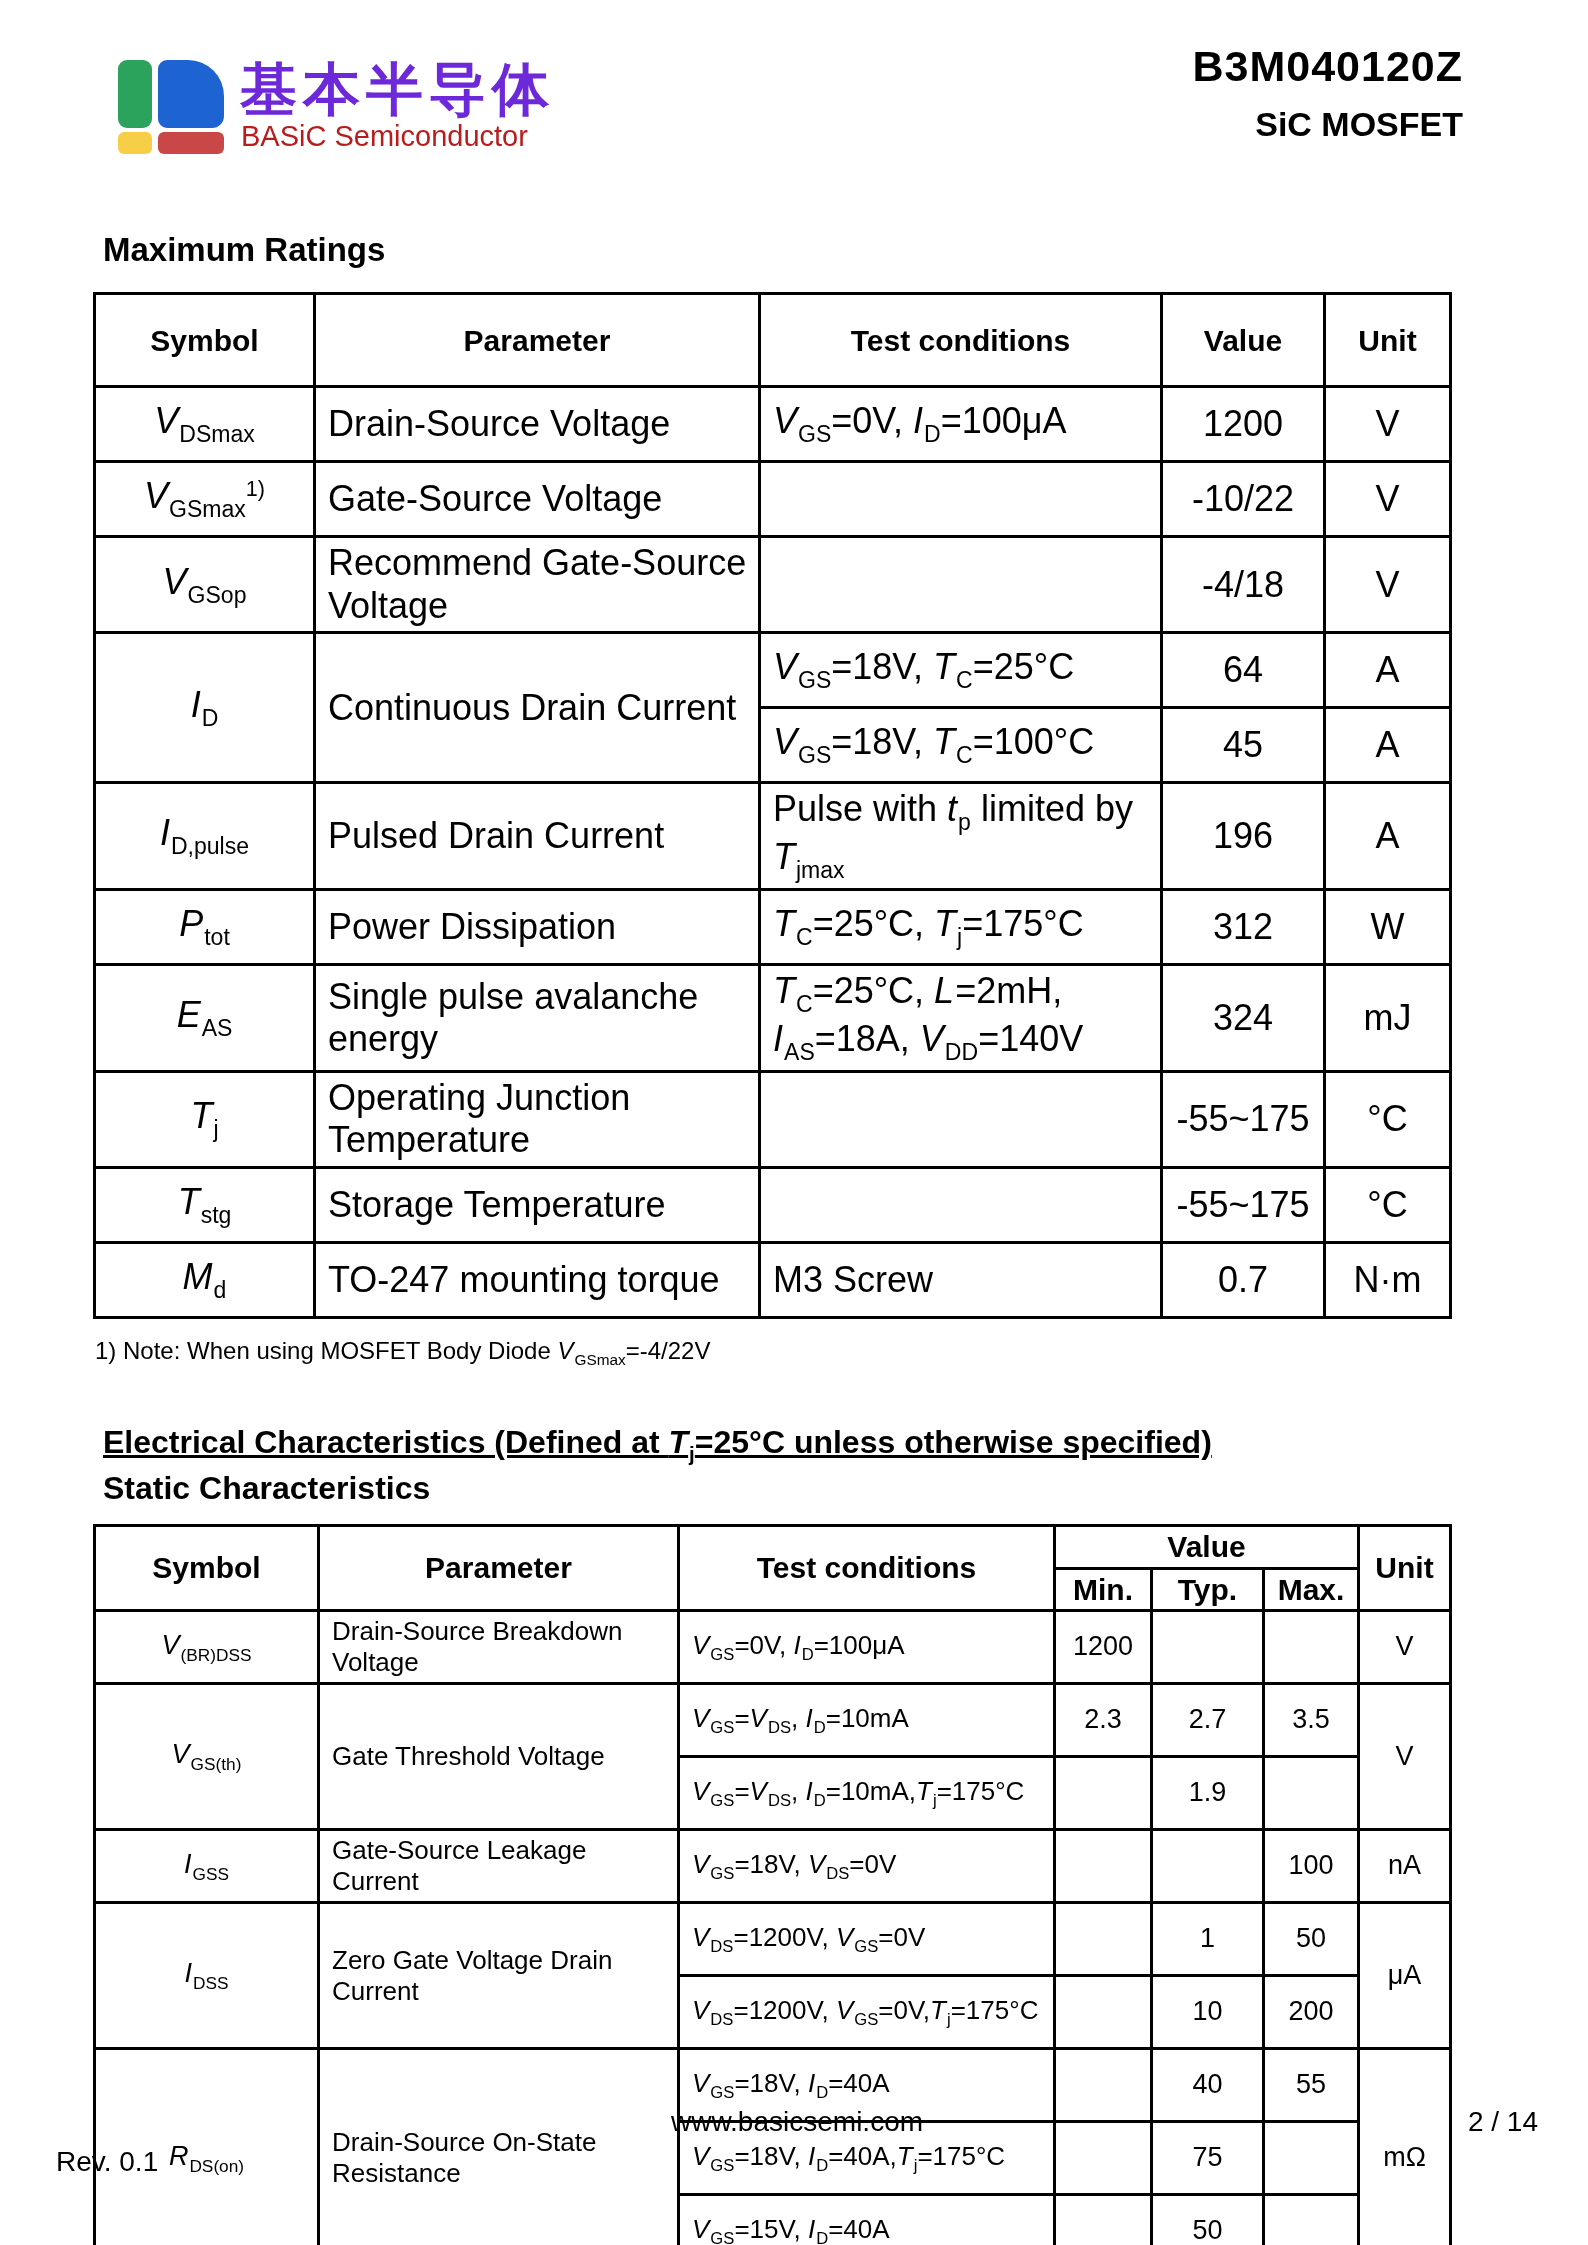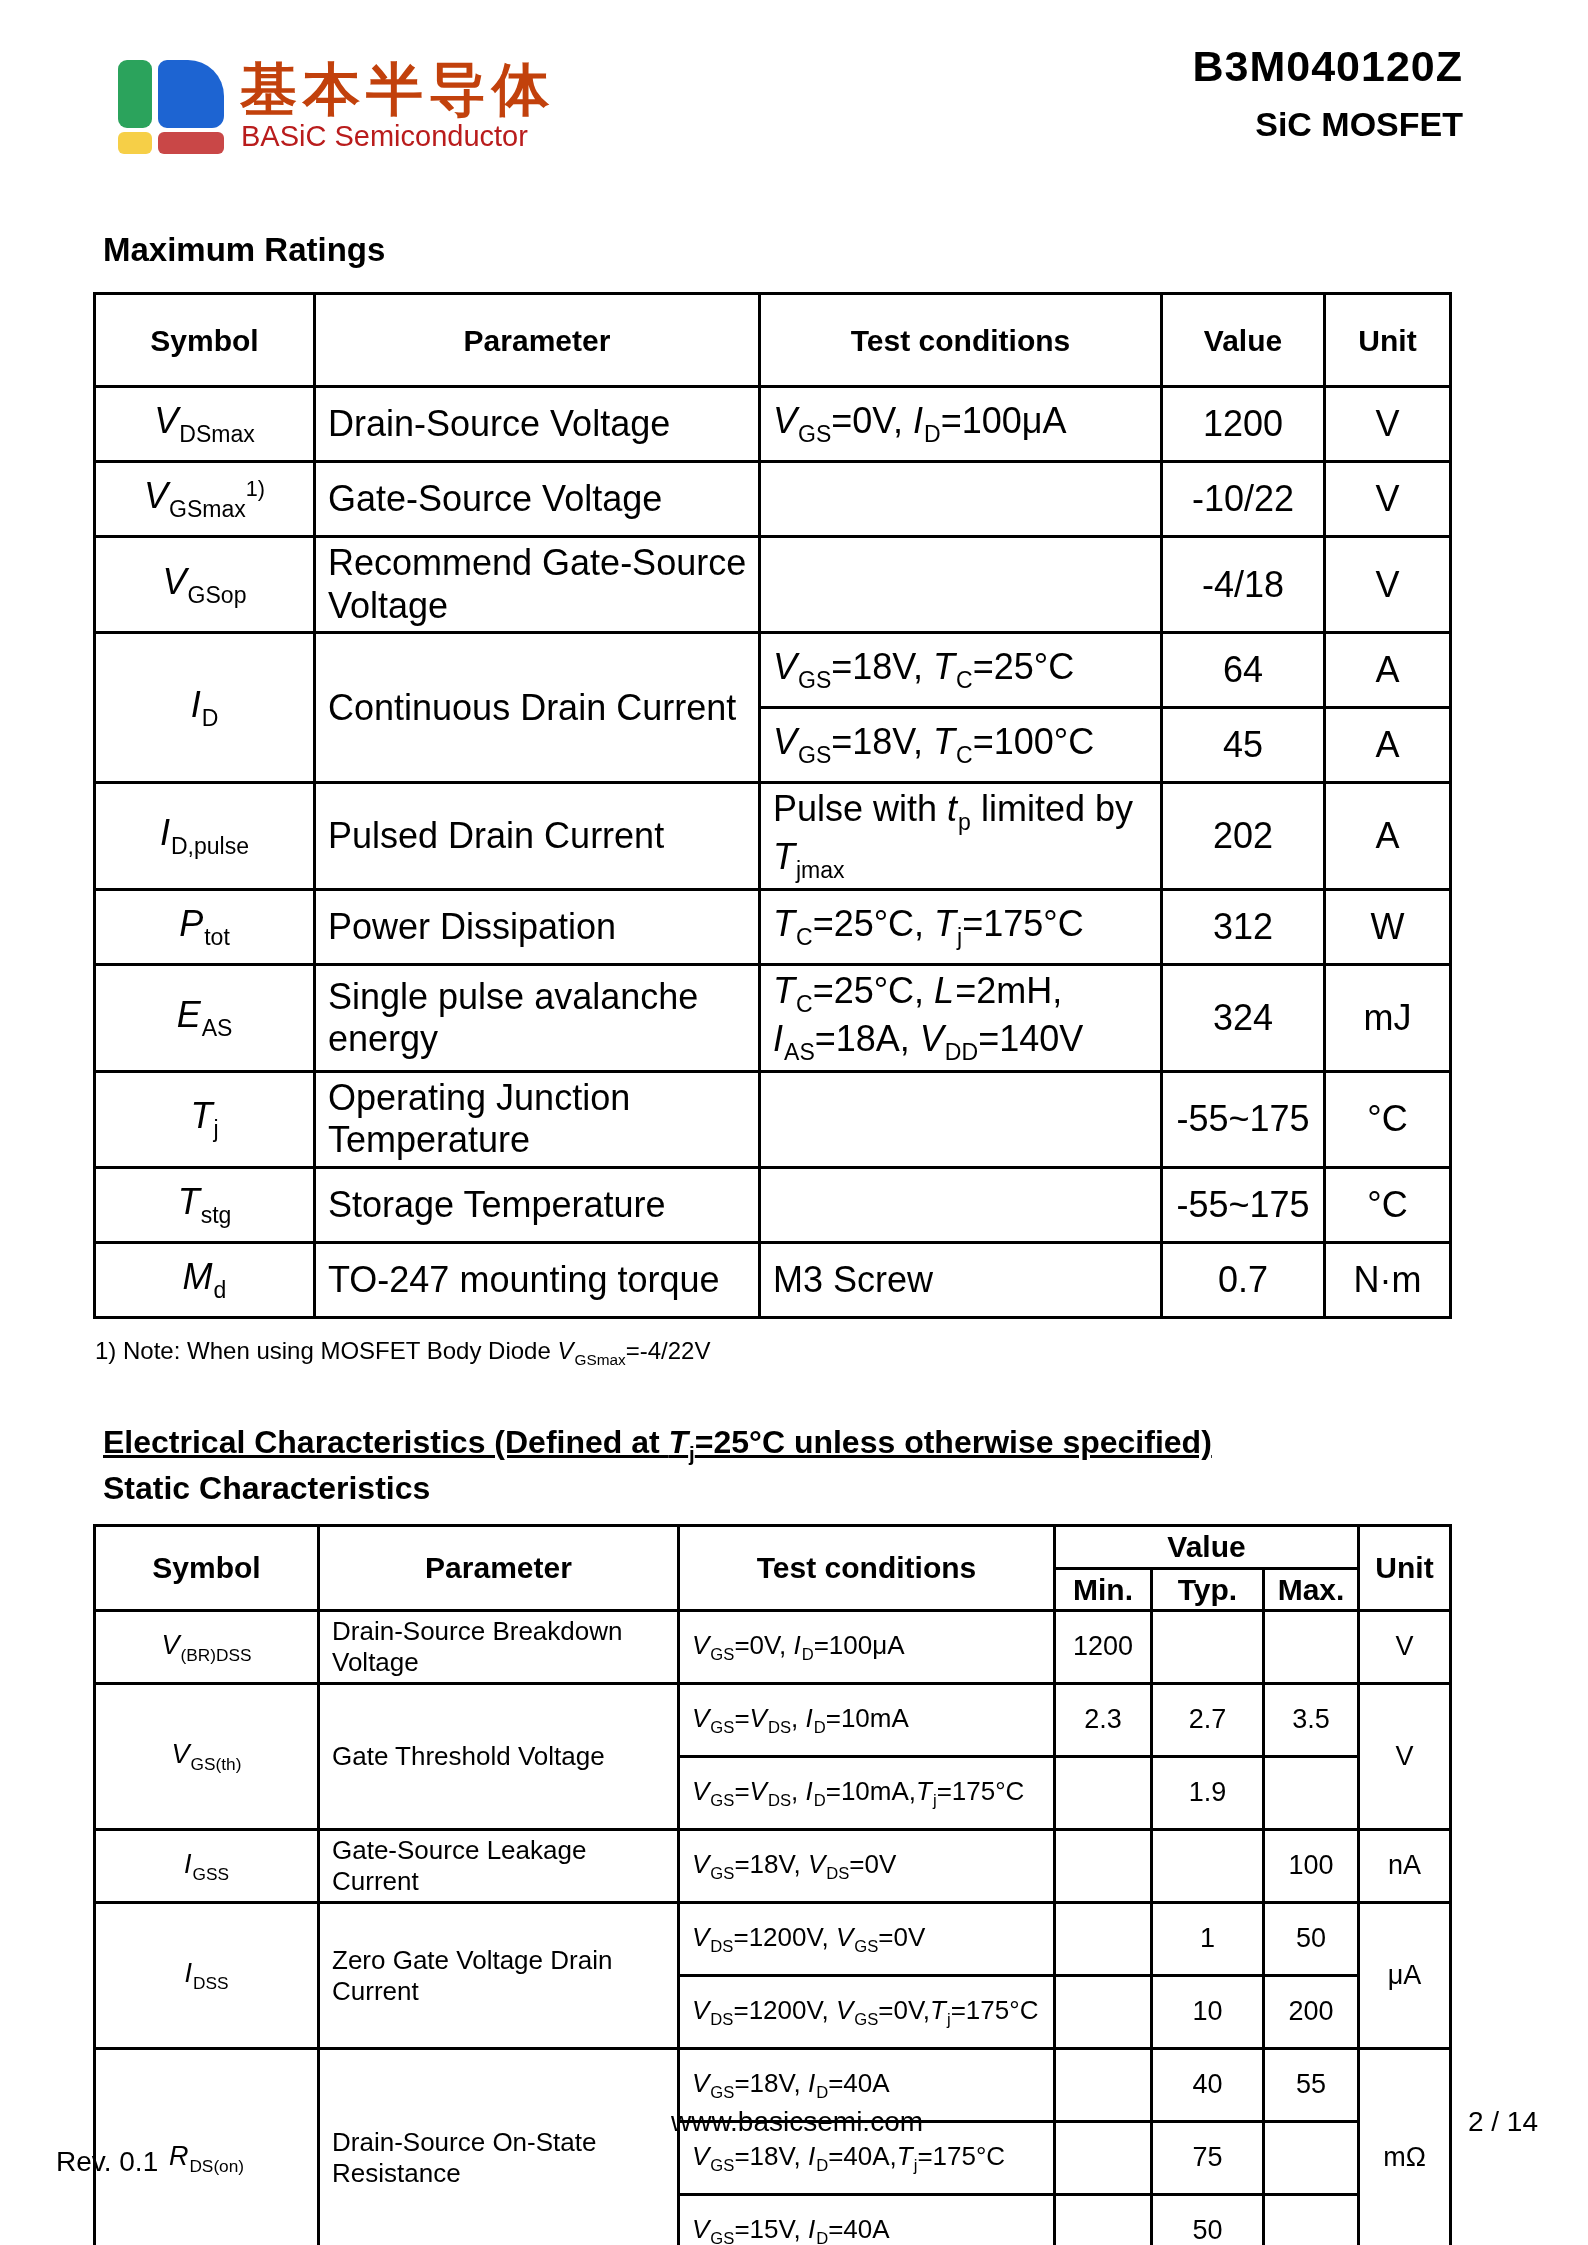--- a/index.html
+++ b/index.html
@@ -6,21 +6,21 @@
   .page{position:relative;width:1588px;height:2245px;background:#ffffff;margin:0 auto;
         font-family:"Liberation Sans","DejaVu Sans",sans-serif;color:#000;overflow:hidden;}
 
   
   .logo{position:absolute;left:118px;top:58px;width:600px;height:110px;}
   .mark{position:absolute;}
   .mark.green{left:0;top:2px;width:34px;height:68px;background:#2ba35c;border-radius:9px;}
   .mark.blue{left:40px;top:2px;width:66px;height:68px;background:#1d64d2;border-radius:9px 36px 12px 9px;}
   .mark.yellow{left:0;top:74px;width:34px;height:22px;background:#f6cf47;border-radius:6px;}
   .mark.red{left:40px;top:74px;width:66px;height:22px;background:#c94747;border-radius:6px;}
-  .logo-cn{position:absolute;left:122px;top:-6px;font-size:57px;font-weight:bold;color:#c2410c;
+  .logo-cn{position:absolute;left:122px;top:-6px;font-size:57px;font-weight:bold;color:#6d28d9;
            letter-spacing:6px;white-space:nowrap;}
   .logo-en{position:absolute;left:123px;top:62px;font-size:29px;color:#b91c1c;white-space:nowrap;}
 
   .titles{position:absolute;right:125px;top:42px;text-align:right;}
   .product{font-size:43px;font-weight:bold;letter-spacing:1px;}
   .subtitle{font-size:34px;font-weight:bold;margin-top:14px;}
 
   
   .content{position:absolute;left:93px;top:232px;width:1356px;}
   h2{font-size:33px;font-weight:bold;margin:0 0 24px 10px;line-height:1.1;}
@@ -122,21 +122,21 @@
           </tr>
           <tr>
             <td class="col-cond"><span class="it">V</span><span class="sb">GS</span><span class="tx">=18V, </span><span class="it">T</span><span class="sb">C</span><span class="tx">=100°C</span></td>
             <td class="col-val">45</td>
             <td class="col-unit">A</td>
           </tr>
           <tr>
             <td class="col-sym"><span class="it">I</span><span class="sb">D,pulse</span></td>
             <td class="col-param">Pulsed Drain Current</td>
             <td class="col-cond"><span class="tx">Pulse with </span><span class="it">t</span><span class="sb">p</span><span class="tx"> limited by </span><span class="it">T</span><span class="sb">jmax</span></td>
-            <td class="col-val">202</td>
+            <td class="col-val">196</td>
             <td class="col-unit">A</td>
           </tr>
           <tr>
             <td class="col-sym"><span class="it">P</span><span class="sb">tot</span></td>
             <td class="col-param">Power Dissipation</td>
             <td class="col-cond"><span class="it">T</span><span class="sb">C</span><span class="tx">=25°C, </span><span class="it">T</span><span class="sb">j</span><span class="tx">=175°C</span></td>
             <td class="col-val">312</td>
             <td class="col-unit">W</td>
           </tr>
           <tr>

